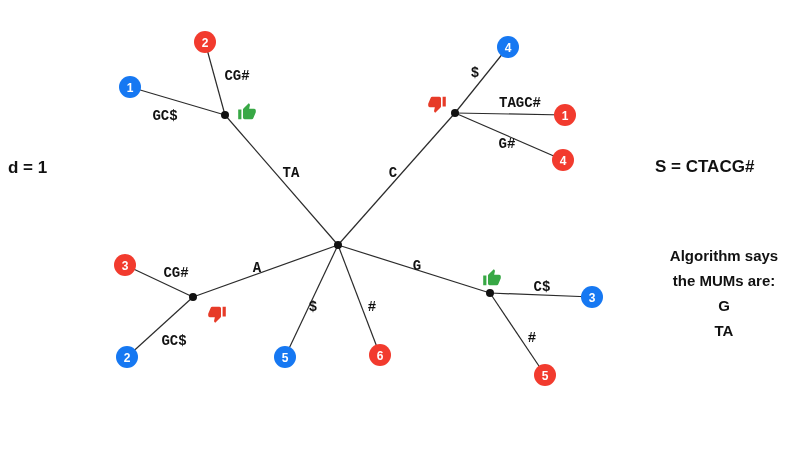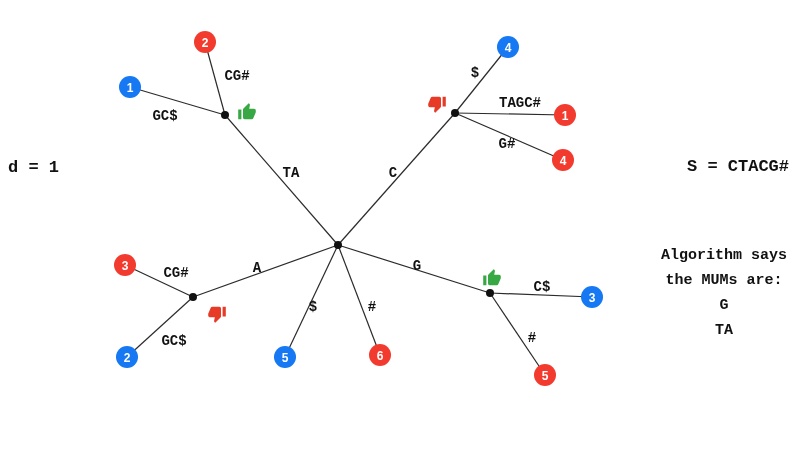--- a/index.html
+++ b/index.html
@@ -2,23 +2,23 @@
 <html><head>
 <meta charset="utf-8">
 <style>
   * { margin:0; padding:0; box-sizing:border-box; }
   html,body { width:800px; height:455px; background:#ffffff; overflow:hidden; }
   .stage {
     position:relative; width:800px; height:455px; background:#ffffff;
     font-family:"Liberation Mono","DejaVu Sans Mono",monospace;
   }
   svg.diagram { position:absolute; left:0; top:0; }
-  .mono { font-family:Liberation Mono, monospace; font-weight:bold; color:#111; }
+  .mono { font-family:Liberation Sans, sans-serif; font-weight:bold; color:#111; }
   .d-label { position:absolute; left:8px; top:158px; font-size:17px; }
-  .strings { position:absolute; left:655px; top:92px; font-size:17px; line-height:30px; white-space:pre;margin-left:32px; }
+  .strings { position:absolute; left:655px; top:92px; font-size:17px; line-height:30px; white-space:pre; }
   .algo { position:absolute; left:642px; top:243px; width:164px; text-align:center; font-size:15px; line-height:25px; }
   
   text.edge-label {
     font-family:"Liberation Mono","DejaVu Sans Mono",monospace;
     font-weight:bold; font-size:14px; fill:#111; text-anchor:middle;
   }
   text.leaf-label {
     font-family:"Liberation Sans","DejaVu Sans",sans-serif;
     font-weight:bold; font-size:12px; fill:#ffffff; text-anchor:middle;
   }

